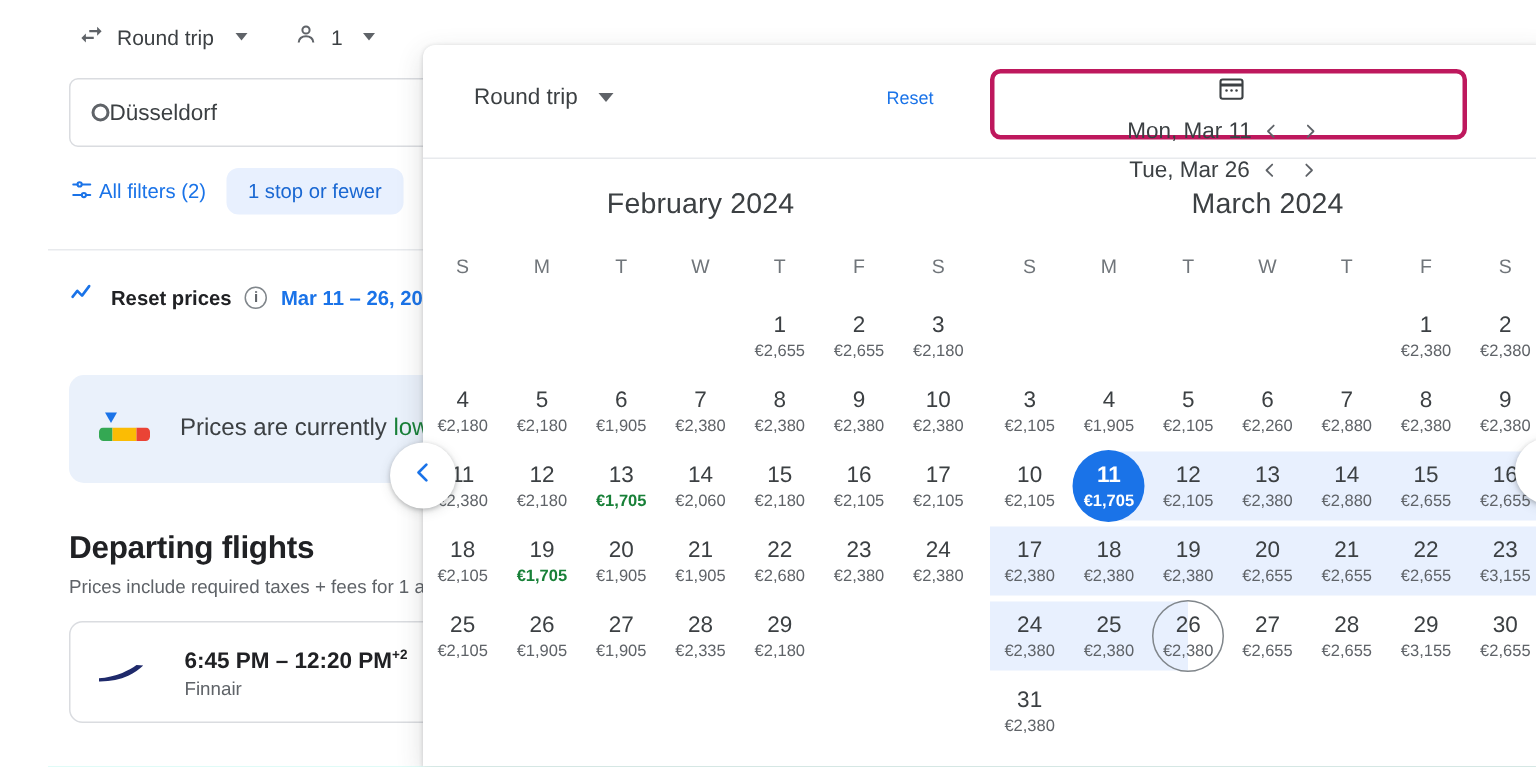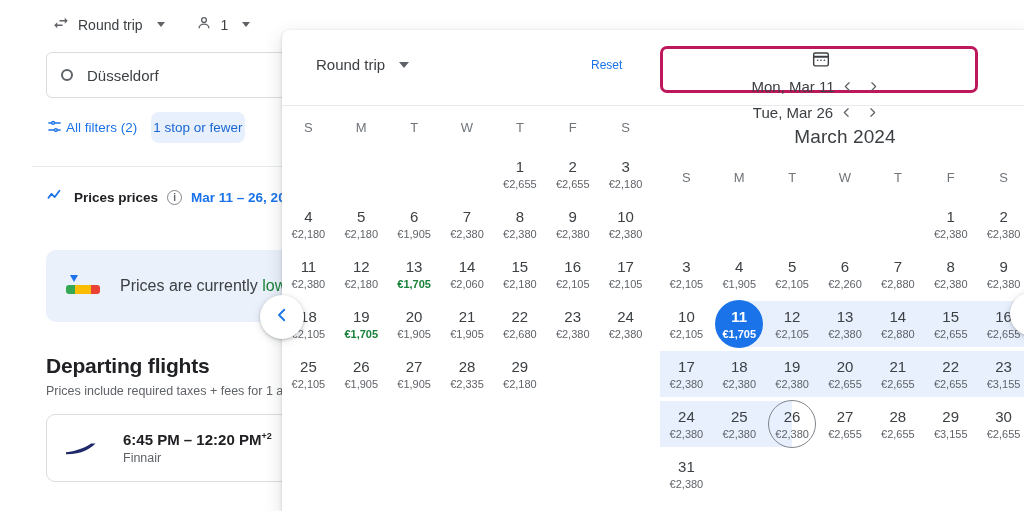--- a/index.html
+++ b/index.html
@@ -14,27 +14,27 @@
 
   
   .page { position:absolute; inset:0; background:#fff; }
 
   .topbar { position:absolute; left:14px; top:10px; display:flex; align-items:center; gap:0; }
   .tb-item { display:flex; align-items:center; gap:8px; padding:4px 6px; border-radius:4px; color:#3c4043; font-size:14px; white-space:nowrap; }
   .tb-item .caret { width:0;height:0;border-left:4px solid transparent;border-right:4px solid transparent;border-top:5px solid #5f6368; margin-left:6px; }
   .icon-svg { display:block; }
 
   .origin-field { position:absolute; left:14px; top:52px; width:300px; height:46px;
-     border:1px solid #dadce0; border-radius:6px; background:#fff; display:flex; align-items:center; padding:0 14px; gap:14px; }
+     border:1px solid #dadce0; border-radius:6px; background:#fff; display:flex; align-items:center; padding:0 14px; }
   .origin-dot { width:12px;height:12px;border-radius:50%;border:2.3px solid #5f6368; flex:none; }
   .origin-text { font-size:15px; color:#3c4043; }
 
   .chips { position:absolute; left:14px; top:112px; display:flex; align-items:center; gap:14px; }
   .chip-allfilters { display:flex; align-items:center; gap:3px; color:#1a73e8; font-size:13.5px; font-weight:500; white-space:nowrap;}
-  .chip { background:#e8f0fe; color:#1967d2; font-size:13.5px; font-weight:500; border-radius:8px; padding:8px 2px; white-space:nowrap; }
+  .chip { background:#e8f0fe; color:#1967d2; font-size:13.5px; font-weight:500; border-radius:8px; padding:8px 14px; white-space:nowrap; }
 
   .hr { position:absolute; left:0; top:166px; width:250px; height:1px; background:#e8eaed; }
 
   .track { position:absolute; left:14px; top:186px; display:flex; align-items:center; gap:9px; white-space:nowrap; }
   .track-label { font-size:13.5px; color:#202124; font-weight:600; }
   .track-info { width:15px;height:15px;border:1.3px solid #80868b;border-radius:50%;color:#5f6368;font-size:10px;line-height:13px;text-align:center; font-weight:700;}
   .track-range { font-size:13.5px; color:#1a73e8; font-weight:600; }
 
   .lowbanner { position:absolute; left:14px; top:250px; width:300px; height:72px; background:#eaf1fb; border-radius:10px; display:flex; align-items:center; gap:16px; padding:0 20px; }
   .gauge { position:relative; width:38px; height:22px; flex:none; }
@@ -147,21 +147,21 @@
     </div>
 
     <div class="hr"></div>
 
     <div class="track">
       <span class="icon-svg">
         <svg width="19" height="19" viewBox="0 0 24 24" fill="none" stroke="#1a73e8" stroke-width="2.2" stroke-linejoin="round" stroke-linecap="round">
             <path d="M3 15l4-5 4 4 6-8"></path>
           </svg>
       </span>
-      <span class="track-label">Prices prices</span>
+      <span class="track-label">Reset prices</span>
       <span class="track-info">i</span>
       <span class="track-range">Mar 11 – 26, 202</span>
     </div>
 
     <div class="lowbanner">
       <span class="gauge">
         <span class="bar">
             <span class="g1"></span>
             <span class="g2"></span>
             <span class="g3"></span>
@@ -231,20 +231,21 @@
             <svg width="13" height="13" viewBox="0 0 24 24" fill="none" stroke="#5f6368" stroke-width="2.2" stroke-linecap="round" stroke-linejoin="round">
                 <path d="M9 5l7 7-7 7"></path>
               </svg>
           </span>
         </span>
       </div>
     </div>
 
     <div class="months" id="months">
         <div class="month">
+          <div class="month-title">February 2024</div>
           <div class="dow-row">
             <div class="dow">S</div>
             <div class="dow">M</div>
             <div class="dow">T</div>
             <div class="dow">W</div>
             <div class="dow">T</div>
             <div class="dow">F</div>
             <div class="dow">S</div>
           </div>
           <div class="week">

